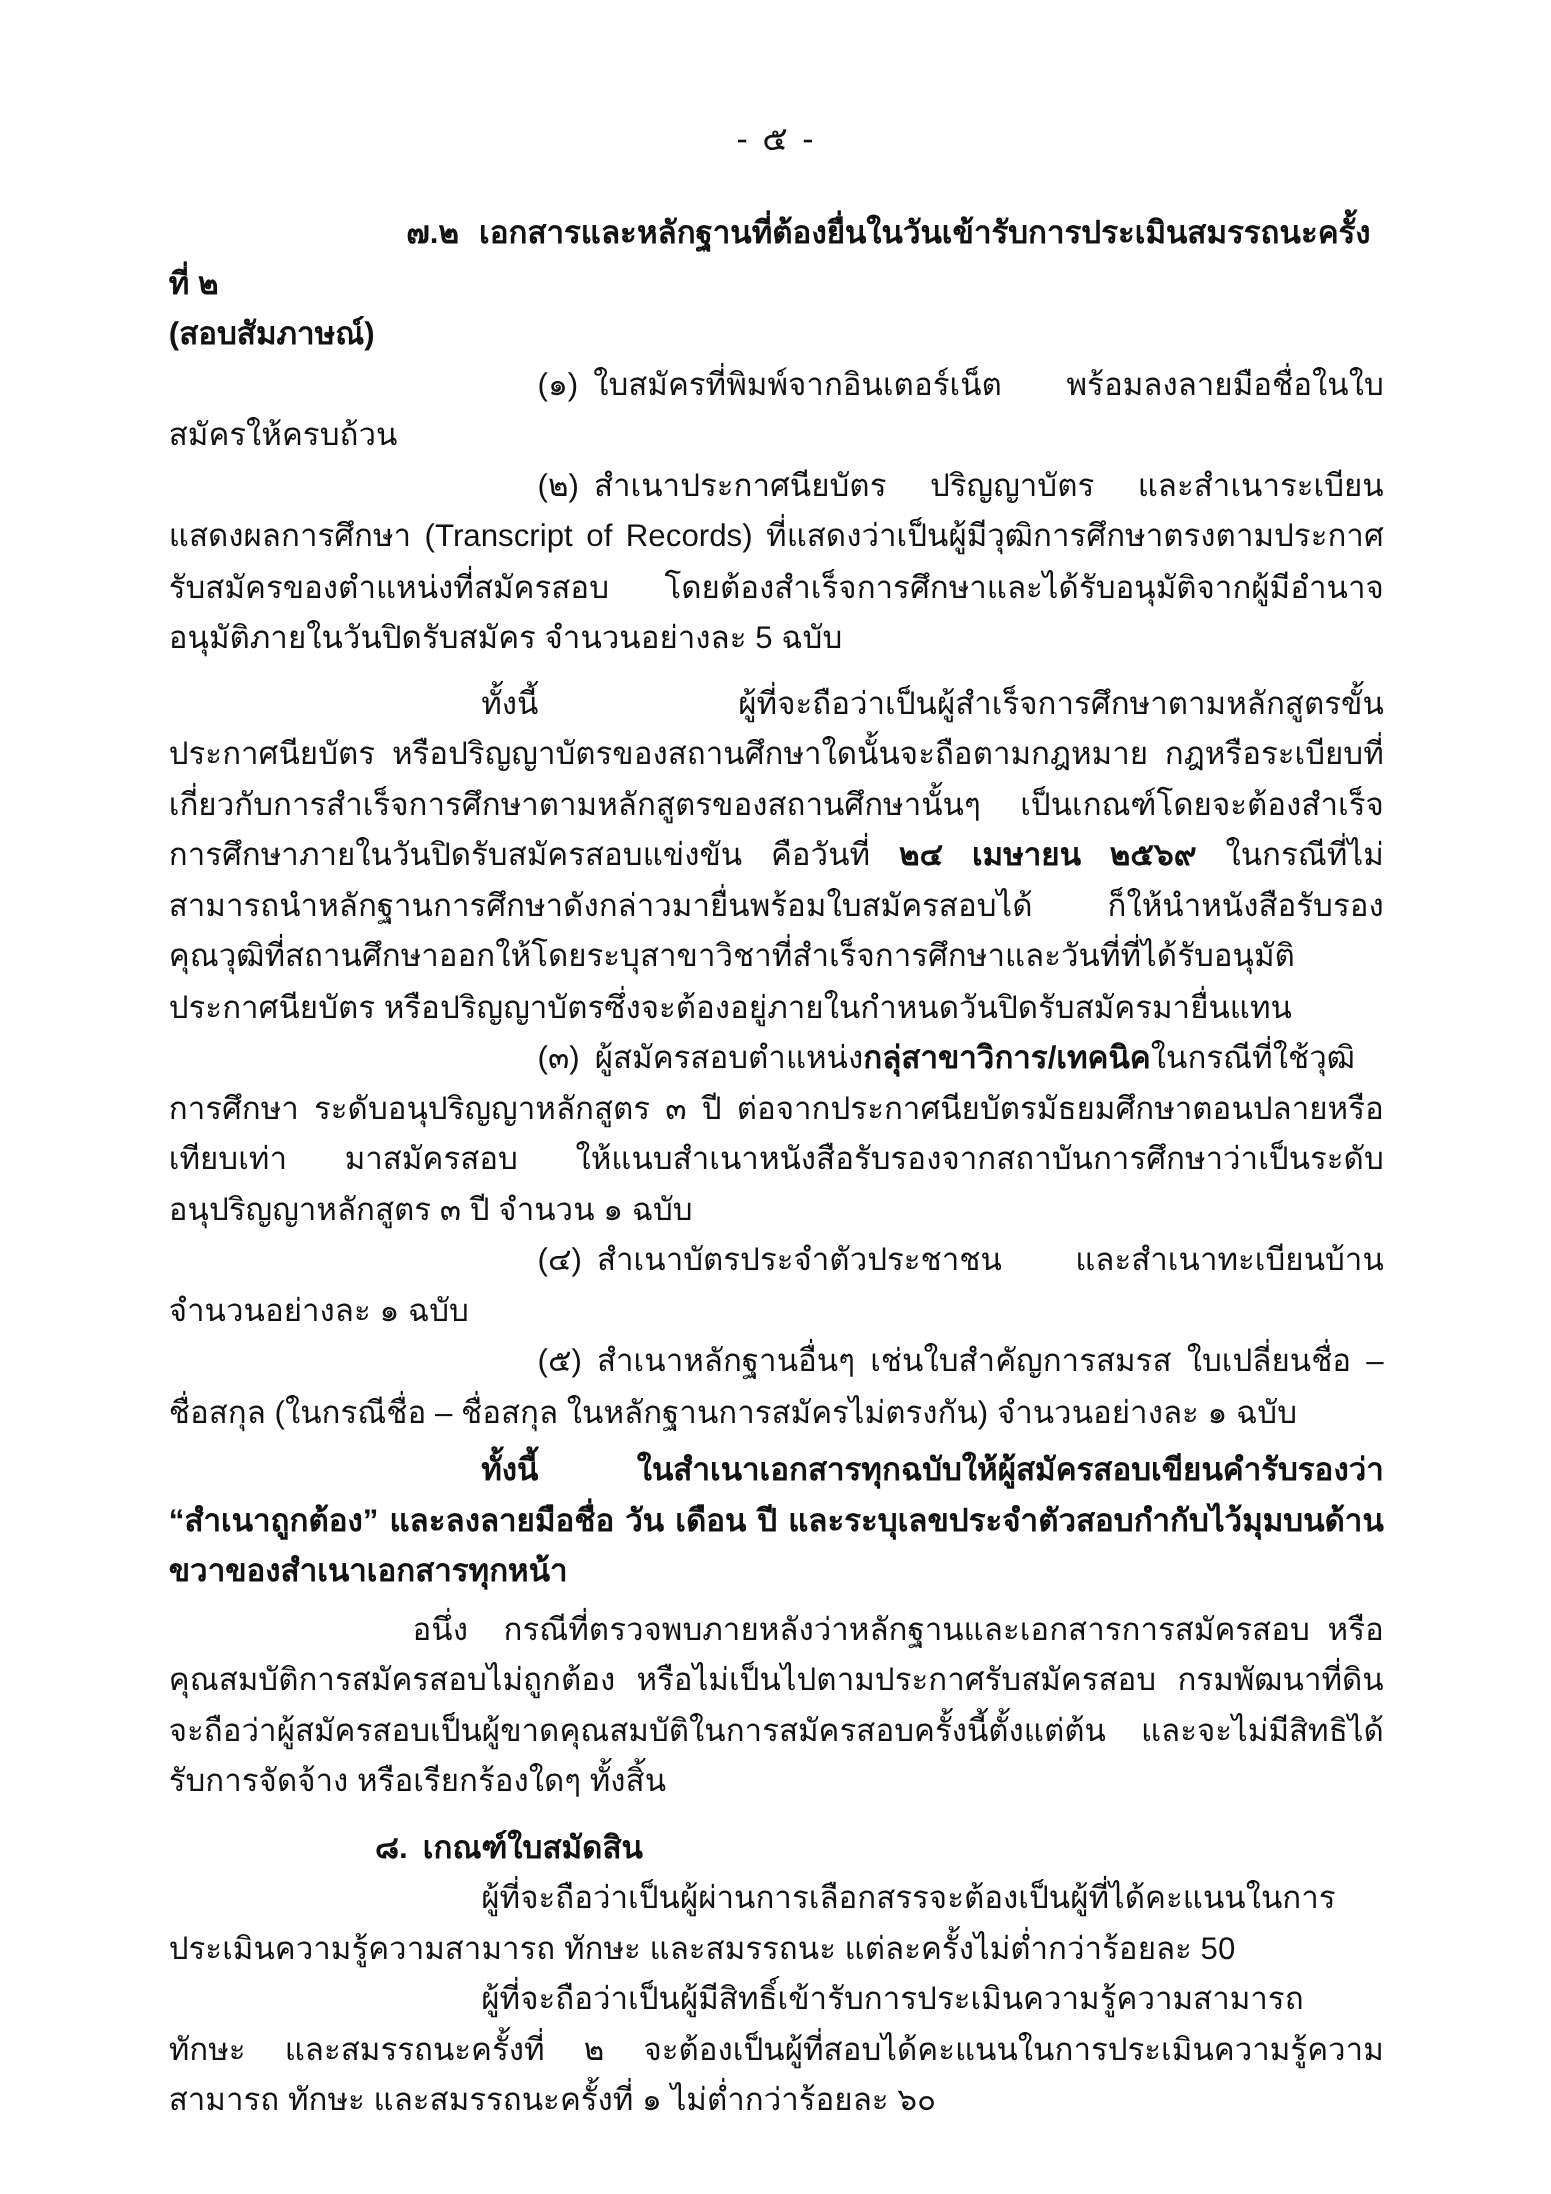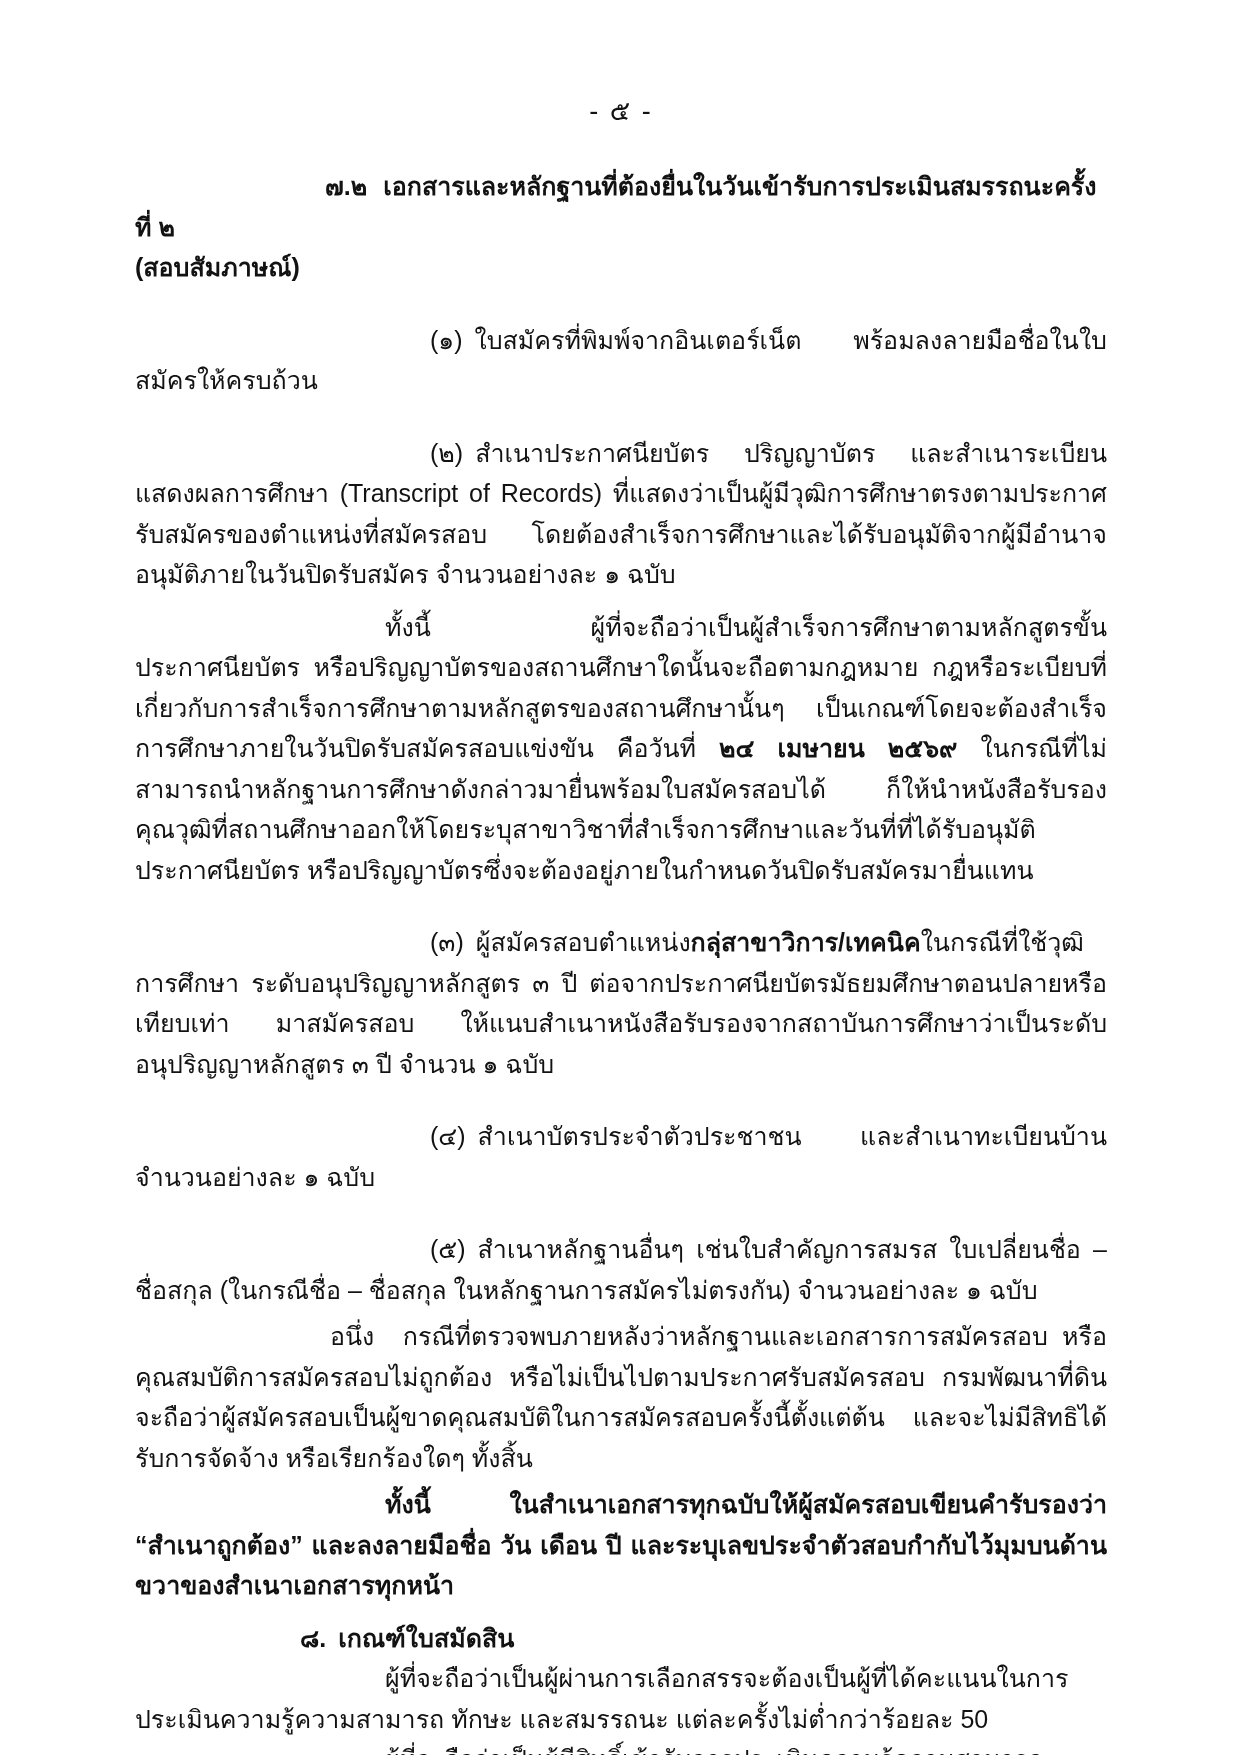--- a/index.html
+++ b/index.html
@@ -30,21 +30,21 @@
     letter-spacing: 2px;
   }
   .para {
     margin: 0;
     font-size: 25px;
     line-height: 40.5px;
     text-align: justify;
   }
   .bold { font-weight: bold; }
   .indent-h72   { text-indent: 190px; }
-  .indent-item  { text-indent: 295px; margin-top: 32px; }
+  .indent-item  { text-indent: 295px; }
   .indent-para  { text-indent: 250px; }
   .indent-anueng{ text-indent: 195px; }
   .indent-h8    { text-indent: 165px; }
   .mt-sm { margin-top: 6px; }
   .mt-md { margin-top: 12px; }
   .gap {
     display: inline-block;
     width: 16px;
   }
   .gap-sm {
@@ -57,33 +57,33 @@
 
 <div class="page">
   <div class="content">
 
     <p class="pageno">- ๕ -</p>
 
     <p class="para bold indent-h72"><span>๗.๒</span><span class="gap"></span><span>เอกสารและหลักฐานที่ต้องยื่นในวันเข้ารับการประเมินสมรรถนะครั้งที่ ๒</span><br><span>(สอบสัมภาษณ์)</span></p>
 
     <p class="para indent-item"><span>(๑)</span><span class="gap-sm"></span><span>ใบสมัครที่พิมพ์จากอินเตอร์เน็ต พร้อมลงลายมือชื่อในใบสมัครให้ครบถ้วน</span></p>
 
-    <p class="para indent-item"><span>(๒)</span><span class="gap-sm"></span><span>สำเนาประกาศนียบัตร ปริญญาบัตร และสำเนาระเบียนแสดงผลการศึกษา (Transcript of Records) ที่แสดงว่าเป็นผู้มีวุฒิการศึกษาตรงตามประกาศรับสมัครของตำแหน่งที่สมัครสอบ โดยต้องสำเร็จการศึกษาและได้รับอนุมัติจากผู้มีอำนาจอนุมัติภายในวันปิดรับสมัคร จำนวนอย่างละ ๑ ฉบับ</span></p>
+    <p class="para indent-item"><span>(๒)</span><span class="gap-sm"></span><span>สำเนาประกาศนียบัตร ปริญญาบัตร และสำเนาระเบียนแสดงผลการศึกษา (Transcript of Records) ที่แสดงว่าเป็นผู้มีวุฒิการศึกษาตรงตามประกาศรับสมัครของตำแหน่งที่สมัครสอบ โดยต้องสำเร็จการศึกษาและได้รับอนุมัติจากผู้มีอำนาจอนุมัติภายในวันปิดรับสมัคร จำนวนอย่างละ 5 ฉบับ</span></p>
 
     <p class="para indent-para mt-md"><span>ทั้งนี้&nbsp; ผู้ที่จะถือว่าเป็นผู้สำเร็จการศึกษาตามหลักสูตรขั้นประกาศนียบัตร หรือปริญญาบัตรของสถานศึกษาใดนั้นจะถือตามกฎหมาย กฎหรือระเบียบที่เกี่ยวกับการสำเร็จการศึกษาตามหลักสูตรของสถานศึกษานั้นๆ เป็นเกณฑ์โดยจะต้องสำเร็จการศึกษาภายในวันปิดรับสมัครสอบแข่งขัน คือวันที่ </span><span class="bold">๒๔ เมษายน ๒๕๖๙</span><span> ในกรณีที่ไม่สามารถนำหลักฐานการศึกษาดังกล่าวมายื่นพร้อมใบสมัครสอบได้ ก็ให้นำหนังสือรับรองคุณวุฒิที่สถานศึกษาออกให้โดยระบุสาขาวิชาที่สำเร็จการศึกษาและวันที่ที่ได้รับอนุมัติ ประกาศนียบัตร หรือปริญญาบัตรซึ่งจะต้องอยู่ภายในกำหนดวันปิดรับสมัครมายื่นแทน</span></p>
 
     <p class="para indent-item"><span>(๓)</span><span class="gap-sm"></span><span>ผู้สมัครสอบตำแหน่ง</span><span class="bold">กลุ่สาขาวิการ/เทคนิค</span><span>ในกรณีที่ใช้วุฒิการศึกษา ระดับอนุปริญญาหลักสูตร ๓ ปี ต่อจากประกาศนียบัตรมัธยมศึกษาตอนปลายหรือเทียบเท่า มาสมัครสอบ ให้แนบสำเนาหนังสือรับรองจากสถาบันการศึกษาว่าเป็นระดับอนุปริญญาหลักสูตร ๓ ปี จำนวน ๑ ฉบับ</span></p>
 
     <p class="para indent-item"><span>(๔)</span><span class="gap-sm"></span><span>สำเนาบัตรประจำตัวประชาชน และสำเนาทะเบียนบ้าน จำนวนอย่างละ ๑ ฉบับ</span></p>
 
     <p class="para indent-item"><span>(๕)</span><span class="gap-sm"></span><span>สำเนาหลักฐานอื่นๆ เช่นใบสำคัญการสมรส ใบเปลี่ยนชื่อ – ชื่อสกุล (ในกรณีชื่อ – ชื่อสกุล ในหลักฐานการสมัครไม่ตรงกัน) จำนวนอย่างละ ๑ ฉบับ</span></p>
 
+    <p class="para bold indent-para mt-sm">ทั้งนี้&nbsp; ในสำเนาเอกสารทุกฉบับให้ผู้สมัครสอบเขียนคำรับรองว่า “สำเนาถูกต้อง” และลงลายมือชื่อ วัน เดือน ปี และระบุเลขประจำตัวสอบกำกับไว้มุมบนด้านขวาของสำเนาเอกสารทุกหน้า</p>
+
     <p class="para indent-anueng mt-sm">อนึ่ง&nbsp; กรณีที่ตรวจพบภายหลังว่าหลักฐานและเอกสารการสมัครสอบ หรือคุณสมบัติการสมัครสอบไม่ถูกต้อง หรือไม่เป็นไปตามประกาศรับสมัครสอบ กรมพัฒนาที่ดินจะถือว่าผู้สมัครสอบเป็นผู้ขาดคุณสมบัติในการสมัครสอบครั้งนี้ตั้งแต่ต้น และจะไม่มีสิทธิได้รับการจัดจ้าง หรือเรียกร้องใดๆ ทั้งสิ้น</p>
-
-    <p class="para bold indent-para mt-sm">ทั้งนี้&nbsp; ในสำเนาเอกสารทุกฉบับให้ผู้สมัครสอบเขียนคำรับรองว่า “สำเนาถูกต้อง” และลงลายมือชื่อ วัน เดือน ปี และระบุเลขประจำตัวสอบกำกับไว้มุมบนด้านขวาของสำเนาเอกสารทุกหน้า</p>
 
     <p class="para bold indent-h8 mt-md"><span>๘.</span><span class="gap-sm"></span><span>เกณฑ์ใบสมัดสิน</span></p>
 
     <p class="para indent-para">ผู้ที่จะถือว่าเป็นผู้ผ่านการเลือกสรรจะต้องเป็นผู้ที่ได้คะแนนในการประเมินความรู้ความสามารถ ทักษะ และสมรรถนะ แต่ละครั้งไม่ต่ำกว่าร้อยละ 50</p>
 
     <p class="para indent-para">ผู้ที่จะถือว่าเป็นผู้มีสิทธิ์เข้ารับการประเมินความรู้ความสามารถ ทักษะ และสมรรถนะครั้งที่ ๒ จะต้องเป็นผู้ที่สอบได้คะแนนในการประเมินความรู้ความสามารถ ทักษะ และสมรรถนะครั้งที่ ๑ ไม่ต่ำกว่าร้อยละ ๖๐</p>
 
   </div>
 </div>
 

